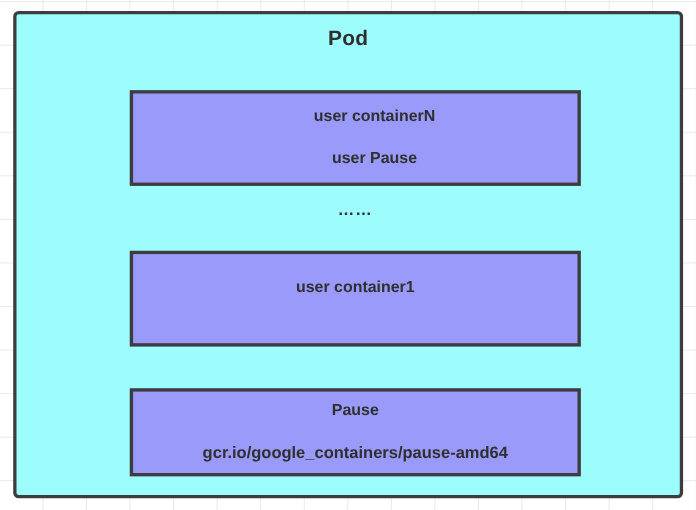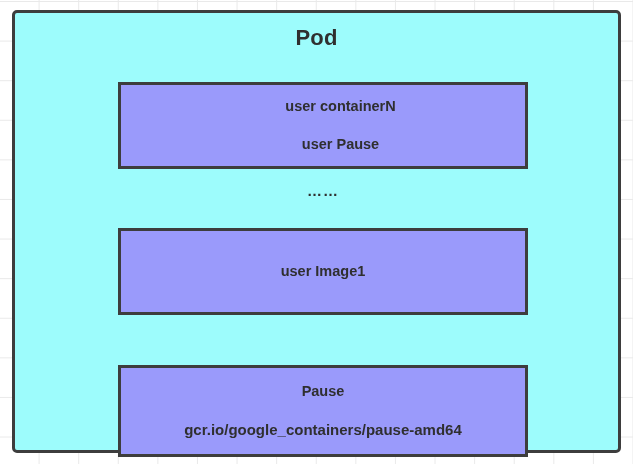--- a/index.html
+++ b/index.html
@@ -39,21 +39,21 @@
     border: 3px solid #3d3d3d;
     border-radius: 5px;
   }
 
   #pod-title {
     position: absolute;
     left: 0;
     top: 12px;
     width: 100%;
     text-align: center;
-    font-size: 22px;
+    font-size: 19px;
     font-weight: bold;
     color: #2f2f2f;
     letter-spacing: 0.2px;
   }
 
   
   .container-box {
     position: absolute;
     left: 103px;
     width: 410px;
@@ -61,21 +61,21 @@
     background-color: #9a9afb;
     border: 3px solid #3d3d3d;
     display: flex;
     flex-direction: column;
     align-items: center;
     justify-content: center;
   }
 
   #box-containerN { top: 69px;  height: 87px; padding-left: 35px; }
   #box-container1 { top: 215px; height: 87px; }
-  #box-pause      { top: 352px; height: 92px; }
+  #box-pause      { top: 340px; height: 80px; }
 
   .box-line {
     font-size: 14.5px;
     font-weight: bold;
     color: #2f2f2f;
     text-align: center;
     line-height: 1.2;
   }
   .box-line.line-top    { margin-bottom: 20px; }
   #box-pause .box-line.line-top { margin-bottom: 20px; }
@@ -105,21 +105,21 @@
     <div id="pod-title">Pod</div>
 
     <div class="container-box" id="box-containerN">
       <div class="box-line line-top">user containerN</div>
       <div class="box-line line-bottom">user Pause</div>
     </div>
 
     <div id="ellipsis">……</div>
 
     <div class="container-box" id="box-container1">
-      <div class="box-line line-bottom">user Image1</div>
+      <div class="box-line line-top">user container1</div>
     </div>
 
     <div class="container-box" id="box-pause">
       <div class="box-line line-top">Pause</div>
       <div class="box-line line-bottom">gcr.io/google_containers/pause-amd64</div>
     </div>
 
   </div>
 </div>
 

